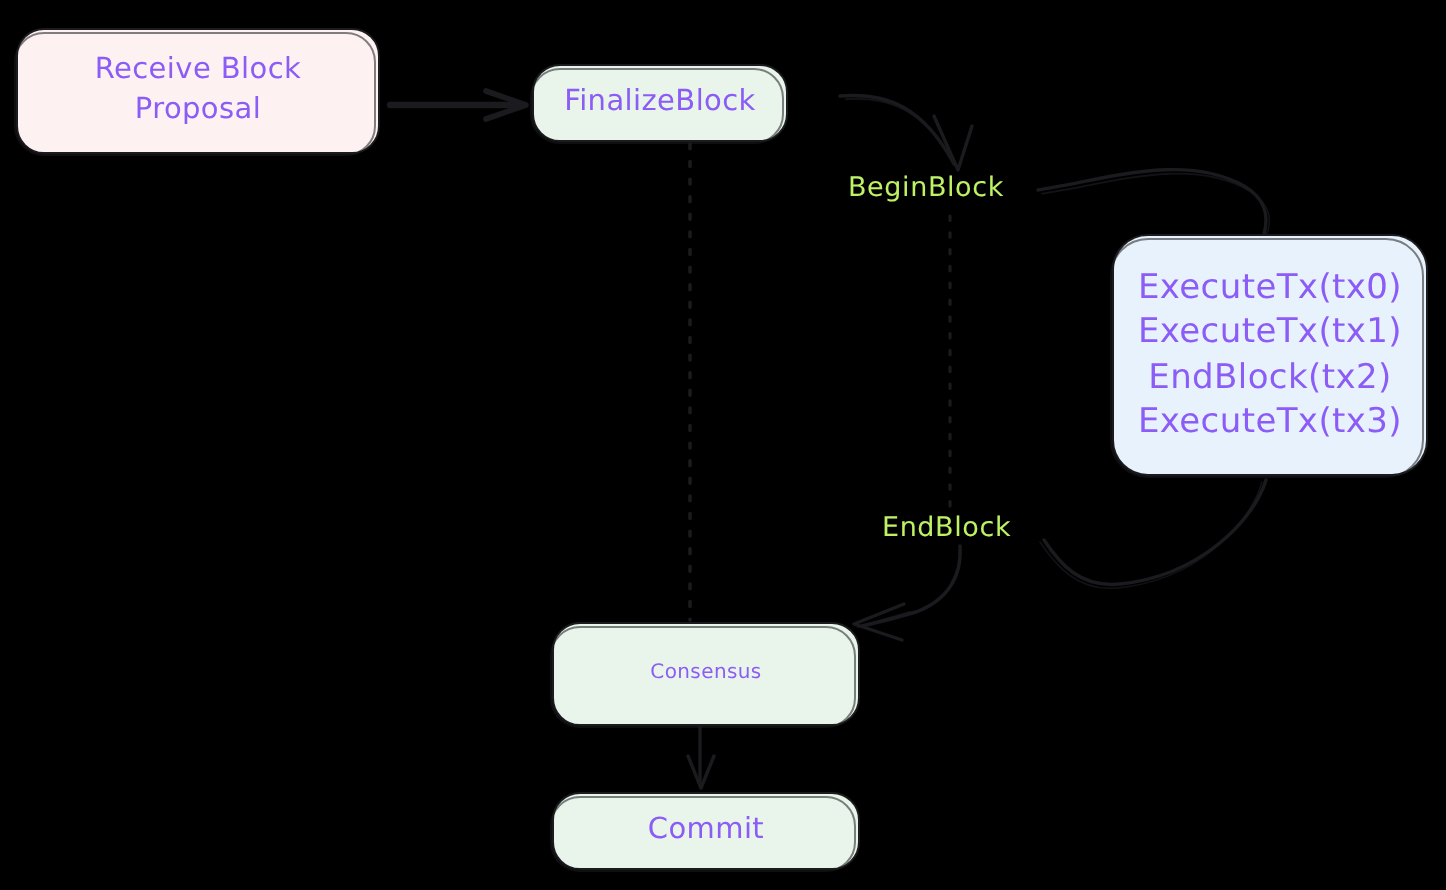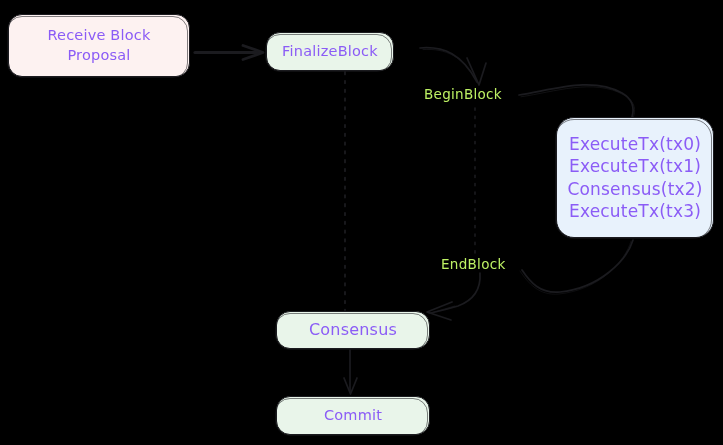--- a/index.html
+++ b/index.html
@@ -74,23 +74,23 @@
     font-size: 14.5px;
   }
   #node-execute-txs {
     left: 556px; top: 117px; width: 158px; height: 121px;
     background: #e8f2fc;
     font-size: 17px;
     border-radius: 18px;
   }
   #node-execute-txs::after { border-radius: 19px; }
   #node-consensus {
-    left: 276px; top: 311px; width: 154px; height: 38px;
+    left: 276px; top: 311px; width: 154px; height: 52px;
     background: #e9f5ea;
-    font-size: 16px;
+    font-size: 10px;
   }
   #node-commit {
     left: 276px; top: 396px; width: 154px; height: 39px;
     background: #e9f5ea;
     font-size: 14.5px;
   }
   #label-begin-block { left: 424px; top: 86px; }
   #label-end-block   { left: 441px; top: 256px; }
 </style>
 </head>
@@ -146,21 +146,21 @@
     <span class="line">Proposal</span>
   </div>
 
   <div class="node" id="node-finalize-block">
     <span class="line">FinalizeBlock</span>
   </div>
 
   <div class="node" id="node-execute-txs">
     <span class="line">ExecuteTx(tx0)</span>
     <span class="line">ExecuteTx(tx1)</span>
-    <span class="line">Consensus(tx2)</span>
+    <span class="line">EndBlock(tx2)</span>
     <span class="line">ExecuteTx(tx3)</span>
   </div>
 
   <div class="node" id="node-consensus">
     <span class="line">Consensus</span>
   </div>
 
   <div class="node" id="node-commit">
     <span class="line">Commit</span>
   </div>

